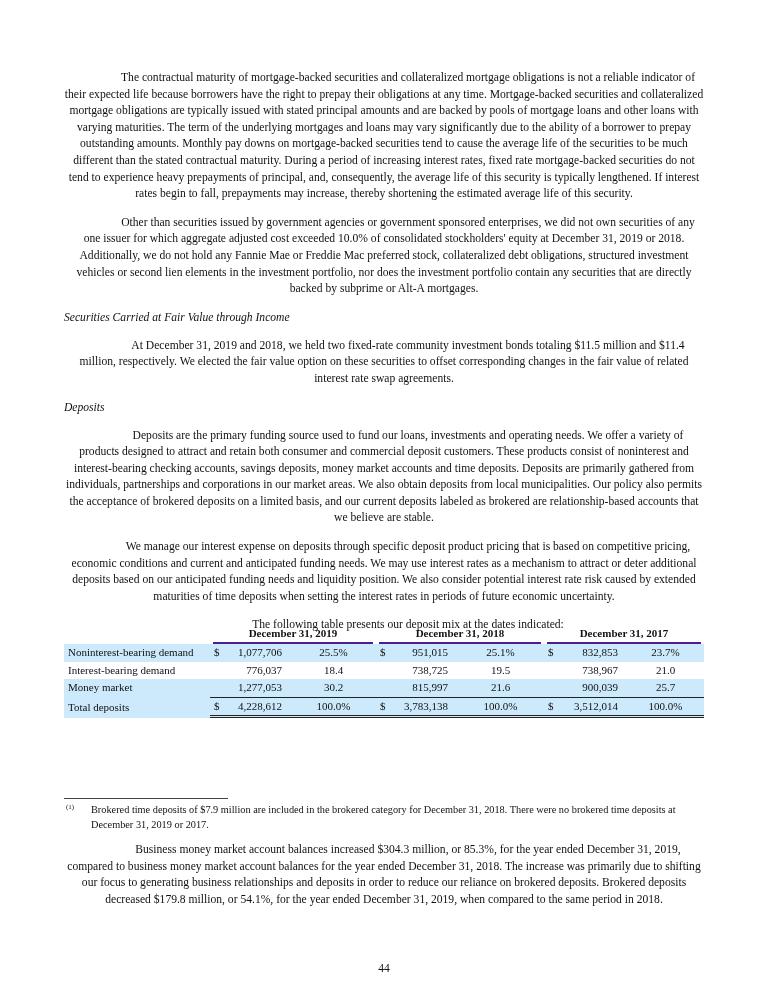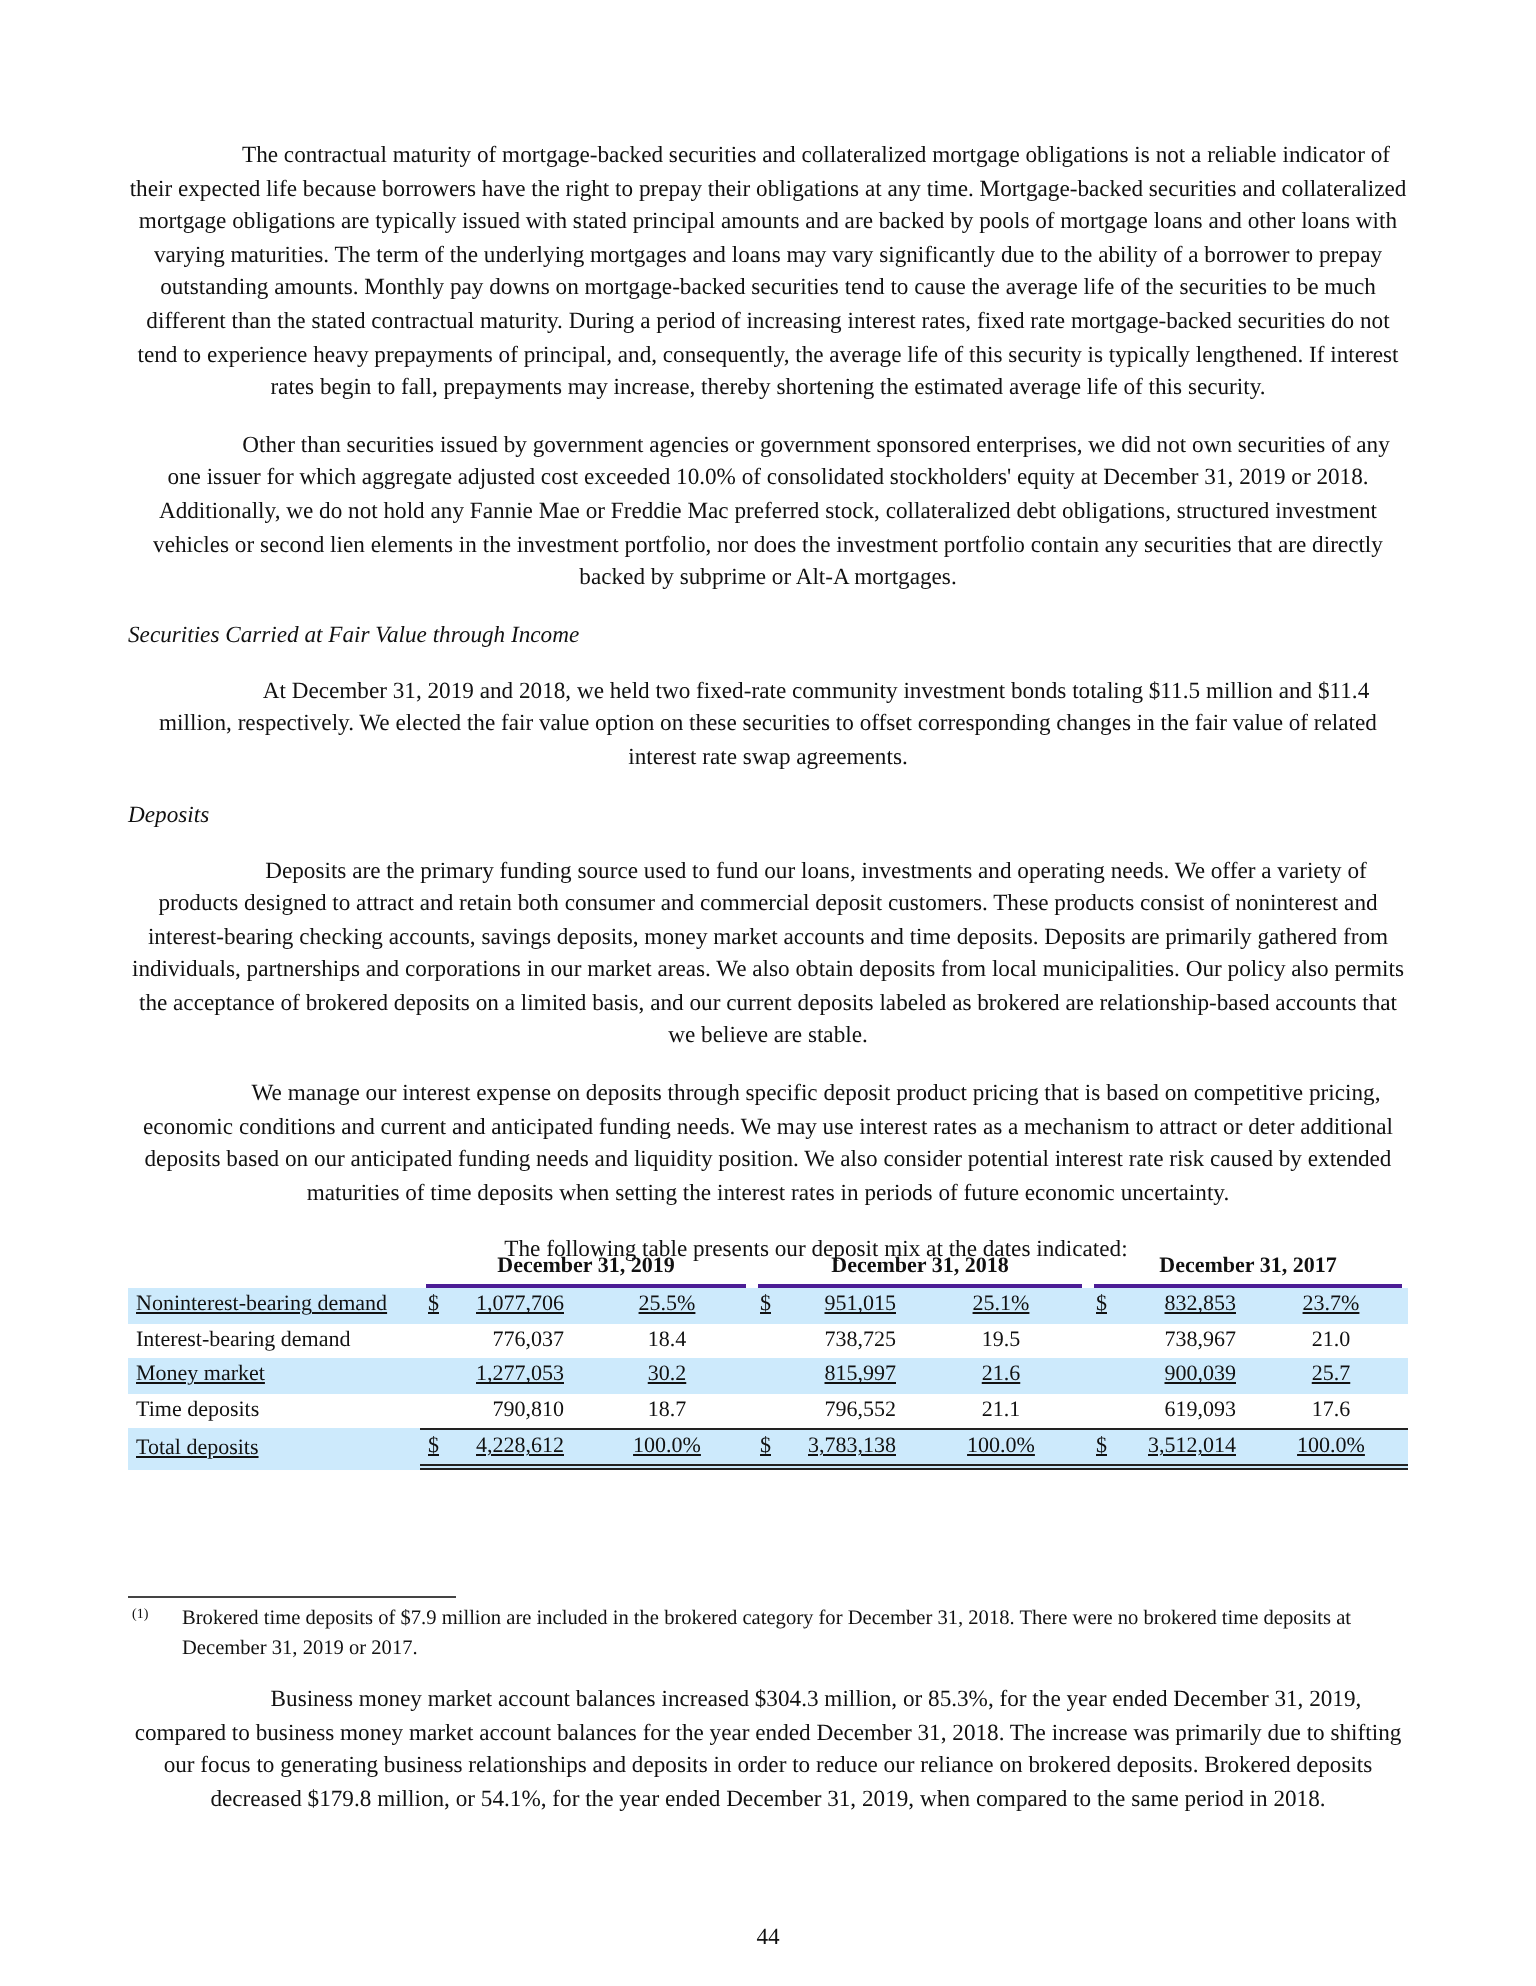--- a/index.html
+++ b/index.html
@@ -23,21 +23,21 @@
   }
   table.dep td, table.dep th { padding: 0; height: 17.4px; line-height: 17.4px; white-space: nowrap; }
   .yr { font-weight: bold; text-align: center; position: relative; }
   .yr span { display: block; border-bottom: 2px solid #4c1d95; margin: 0 3px; }
   .colh { font-weight: bold; text-align: center; }
   .colh span { display: block; border-bottom: 1px solid #222; margin: 0 3px; }
   .lbl { padding-left: 4px !important; text-align: left; }
   .dol { width: 14px; text-align: left; padding-left: 4px !important; }
   .num { text-align: right; padding-right: 10px !important; }
   .pct { text-align: center; padding-right: 1px !important; }
-  tr.shade td { background: #cdeafc; text-decoration: underline; }
+  tr.shade td { background: #cdeafc; }
   tr.total td.v { border-top: 1px solid #222; border-bottom: 3px double #222; }
   sup { font-size: 7px; vertical-align: super; line-height: 0; }
   .fn-rule { position: absolute; left: 64px; top: 798px; width: 164px; border-top: 1px solid #444; }
   .fn { position: absolute; left: 64px; top: 802px; width: 640px; font-size: 10.3px; line-height: 15px; }
   .fn .mark { position: absolute; left: 2px; top: -2px; font-size: 7px; }
   .fn .txt { margin-left: 27px; }
   .after { position: absolute; left: 64px; top: 842px; width: 640px; }
   .pgno { position: absolute; left: 0; width: 768px; top: 962px; text-align: center; font-size: 11.6px; }
 </style>
 </head>
@@ -117,32 +117,20 @@
     <td></td>
     <td class="num">1,277,053</td>
     <td class="pct" style="padding-right:12px">30.2</td>
     <td></td>
     <td class="num">815,997</td>
     <td class="pct" style="padding-right:12px">21.6</td>
     <td></td>
     <td class="num">900,039</td>
     <td class="pct" style="padding-right:12px">25.7</td>
   </tr>
-  <tr>
-    <td class="lbl">Time deposits</td>
-    <td></td>
-    <td class="num">790,810</td>
-    <td class="pct" style="padding-right:12px">18.7</td>
-    <td></td>
-    <td class="num">796,552</td>
-    <td class="pct" style="padding-right:12px">21.1</td>
-    <td></td>
-    <td class="num">619,093</td>
-    <td class="pct" style="padding-right:12px">17.6</td>
-  </tr>
   <tr class="shade total">
     <td class="lbl">Total deposits</td>
     <td class="dol v">$</td>
     <td class="num v">4,228,612</td>
     <td class="pct v">100.0%</td>
     <td class="dol v">$</td>
     <td class="num v">3,783,138</td>
     <td class="pct v">100.0%</td>
     <td class="dol v">$</td>
     <td class="num v">3,512,014</td>

